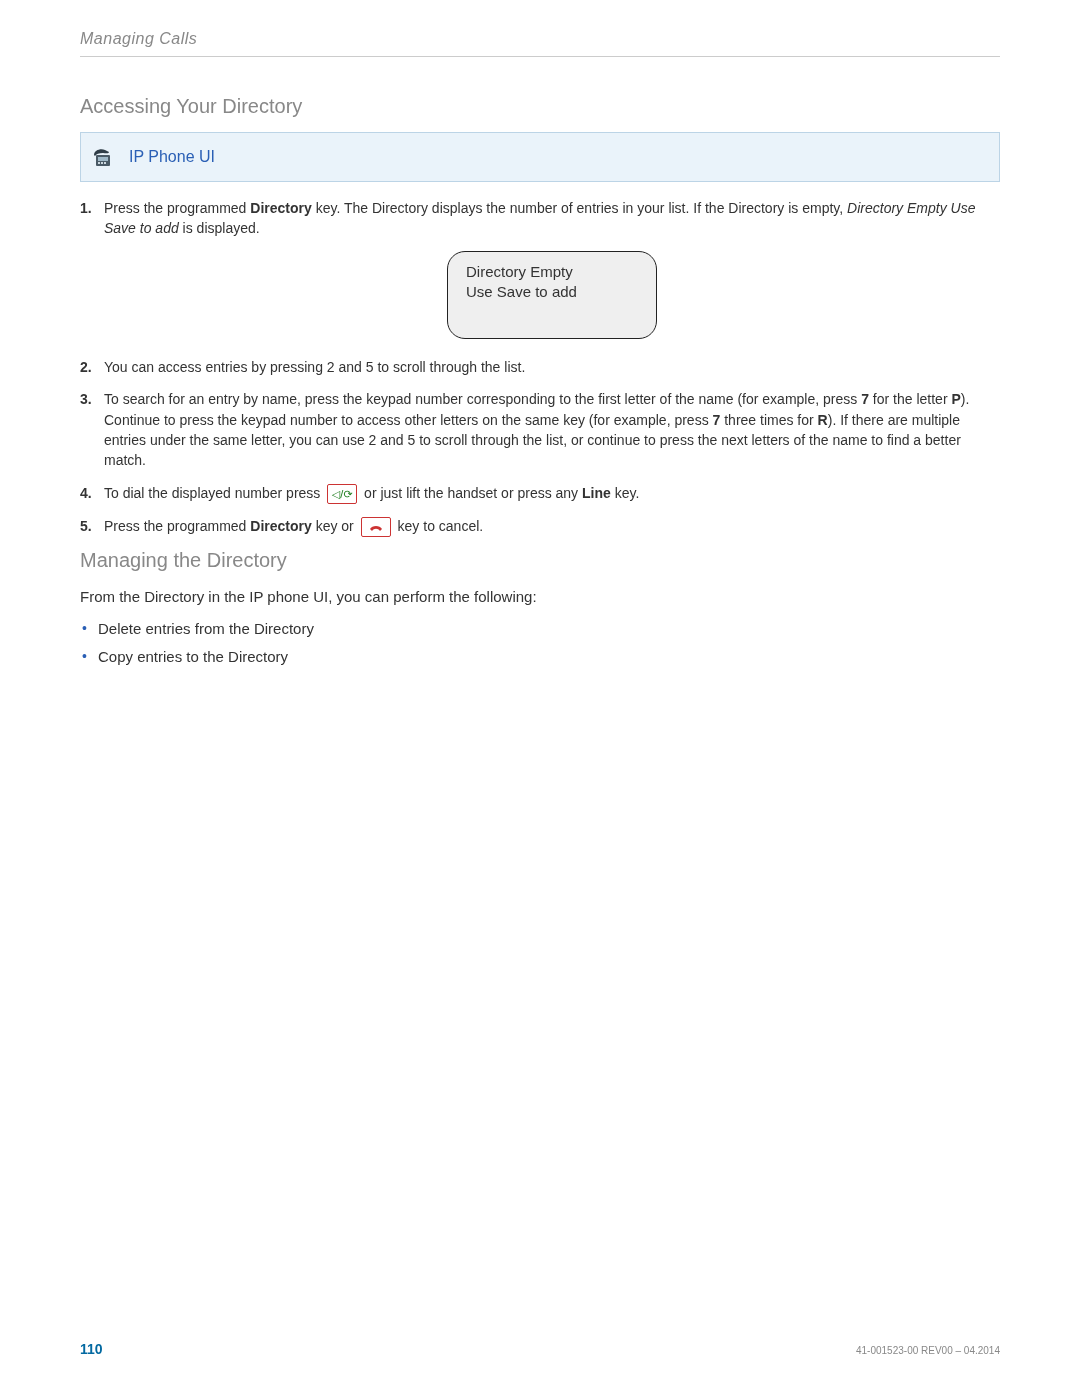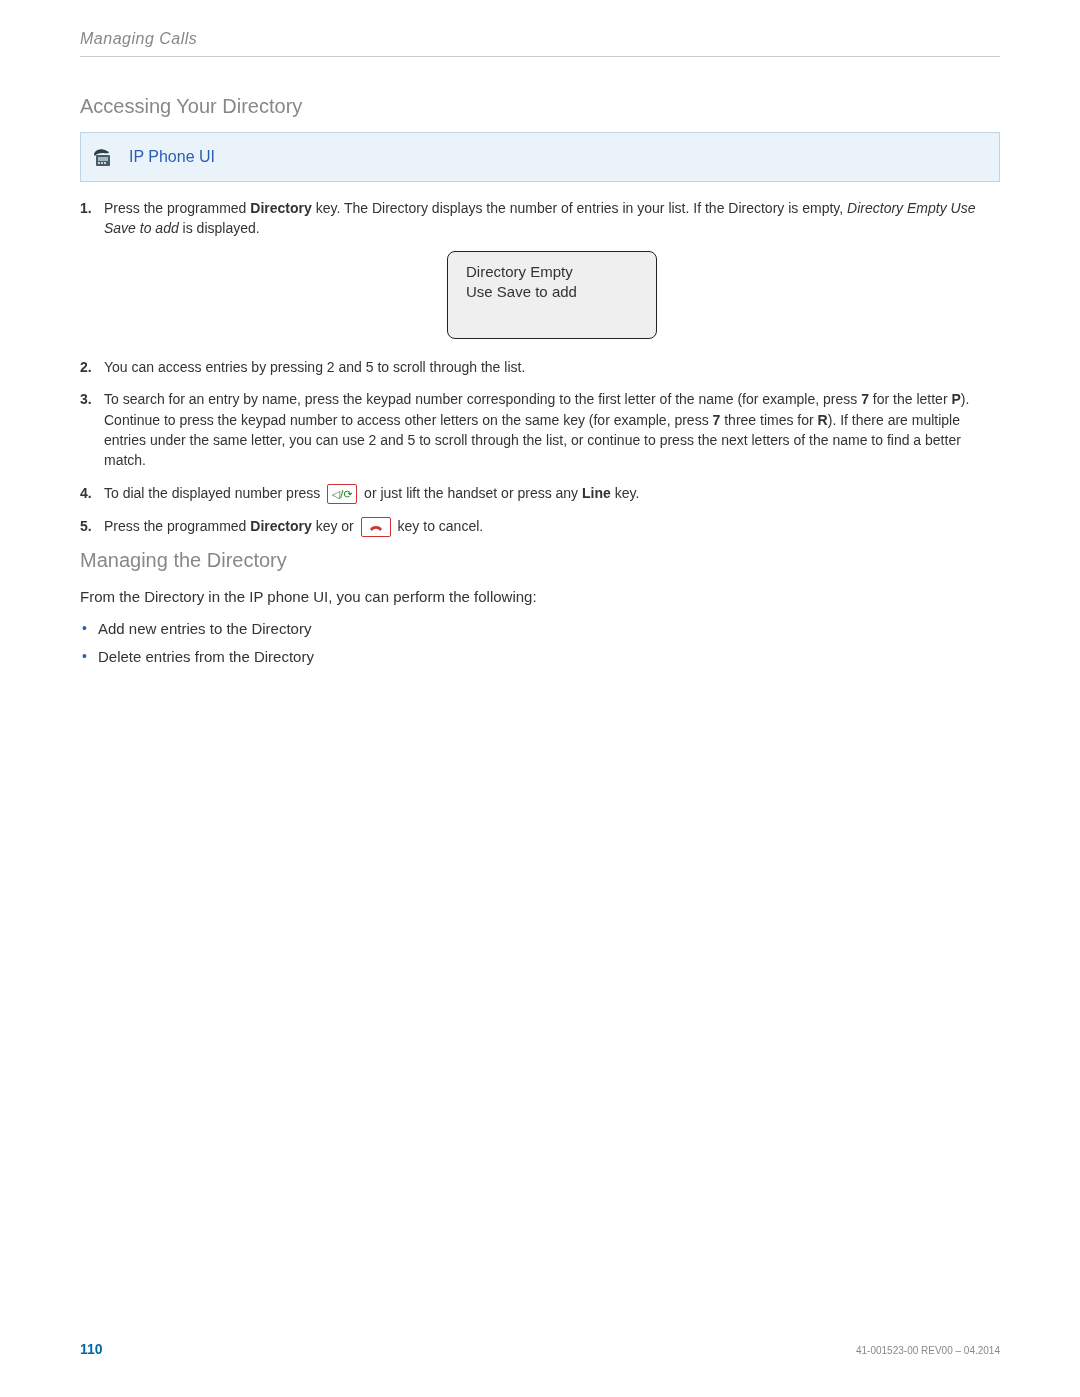--- a/index.html
+++ b/index.html
@@ -63,21 +63,21 @@
     font-weight: bold;
     color: #333;
   }
   .display-box-wrap {
     text-align: center;
     margin: 12px 0 18px 0;
   }
   .display-box {
     display: inline-block;
     border: 1.5px solid #222;
-    border-radius: 8px;
+    border-radius: 18px;
     background: #efefef;
     padding: 10px 24px 36px 18px;
     text-align: left;
     min-width: 210px;
     font-size: 15px;
     line-height: 1.35;
   }
   .icon-inline {
     display: inline-block;
     vertical-align: middle;
@@ -177,20 +177,20 @@
       <svg viewBox="0 0 16 12" width="16" height="12" style="vertical-align:middle">
         <path d="M2 7 C 4 3, 12 3, 14 7 L 12 9 C 10 6, 6 6, 4 9 Z" fill="#c33"></path>
       </svg>
     </span><span class="inline-seg"> key to cancel.</span>
   </li>
 </ol>
 
 <h2 class="section" style="margin-top:8px">Managing the Directory</h2>
 <p class="intro">From the Directory in the IP phone UI, you can perform the following:</p>
 <ul class="bullets">
-  <li>Add new entries to the Directory</li>
   <li>Delete entries from the Directory</li>
+  <li>Copy entries to the Directory</li>
 </ul>
 
 <div class="footer">
   <span class="page">110</span>
   <span class="doc">41-001523-00 REV00 – 04.2014</span>
 </div>
 
 </body></html>

